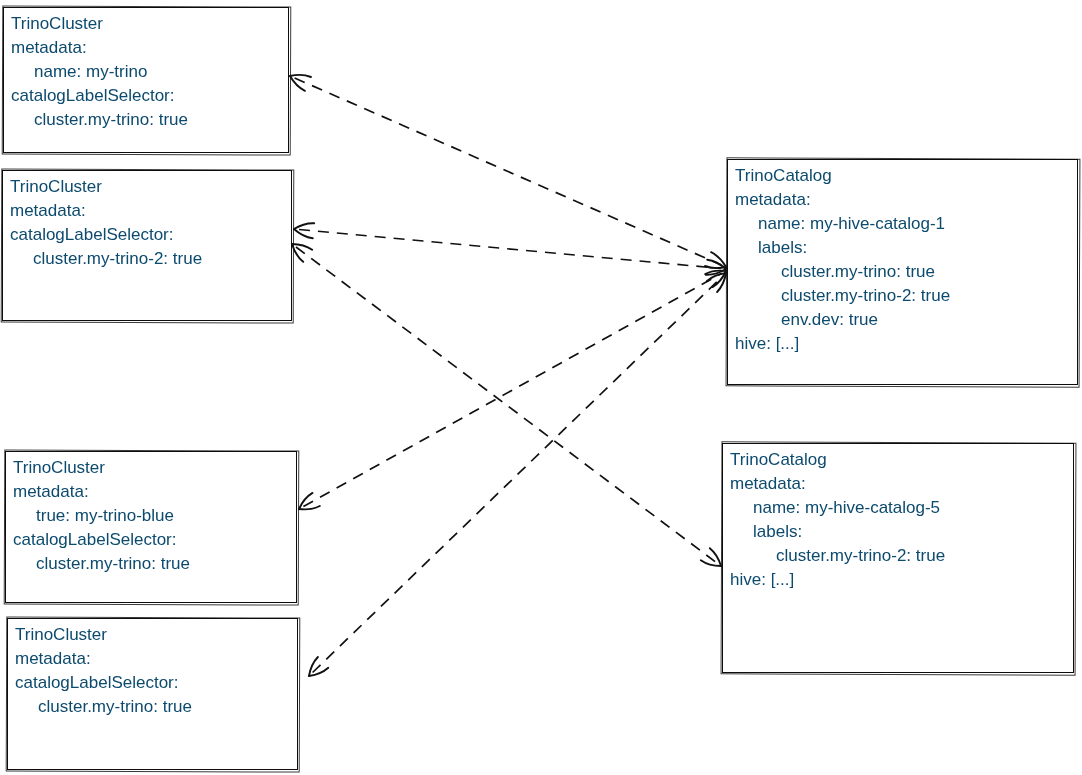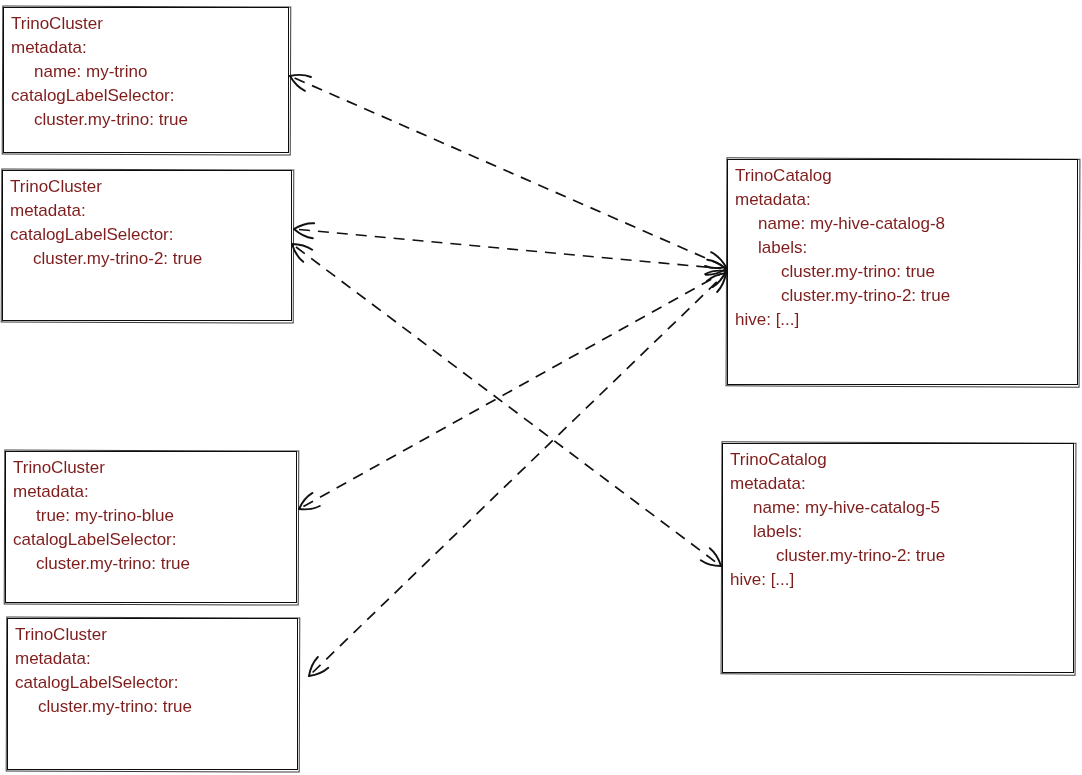--- a/index.html
+++ b/index.html
@@ -16,21 +16,21 @@
     overflow: hidden;
   }
   .node {
     position: absolute;
     box-sizing: border-box;
     background: #ffffff;
     border: 1.8px solid #0d0d0d;
     padding: 4px 6px 0 7px;
     font-size: 17px;
     line-height: 24px;
-    color: #7f1d1d;
+    color: #0c4a6e;
     white-space: nowrap;
   }
   
   .node::before {
     content: "";
     position: absolute;
     inset: -2.5px;
     border: 1.1px solid rgba(10,10,10,0.8);
     transform: rotate(0.22deg);
     pointer-events: none;
@@ -73,24 +73,25 @@
       </div>
       <div class="node" style="left: 7px; top: 618px; width: 291px; height: 152px;">
         <div class="yaml-line indent-0">TrinoCluster</div>
         <div class="yaml-line indent-0">metadata:</div>
         <div class="yaml-line indent-0">catalogLabelSelector:</div>
         <div class="yaml-line indent-1">cluster.my-trino: true</div>
       </div>
       <div class="node" style="left: 727px; top: 159px; width: 351px; height: 226px;">
         <div class="yaml-line indent-0">TrinoCatalog</div>
         <div class="yaml-line indent-0">metadata:</div>
-        <div class="yaml-line indent-1">name: my-hive-catalog-8</div>
+        <div class="yaml-line indent-1">name: my-hive-catalog-1</div>
         <div class="yaml-line indent-1">labels:</div>
         <div class="yaml-line indent-2">cluster.my-trino: true</div>
         <div class="yaml-line indent-2">cluster.my-trino-2: true</div>
+        <div class="yaml-line indent-2">env.dev: true</div>
         <div class="yaml-line indent-0">hive: [...]</div>
       </div>
       <div class="node" style="left: 722px; top: 443px; width: 352px; height: 230px;">
         <div class="yaml-line indent-0">TrinoCatalog</div>
         <div class="yaml-line indent-0">metadata:</div>
         <div class="yaml-line indent-1">name: my-hive-catalog-5</div>
         <div class="yaml-line indent-1">labels:</div>
         <div class="yaml-line indent-2">cluster.my-trino-2: true</div>
         <div class="yaml-line indent-0">hive: [...]</div>
       </div>

